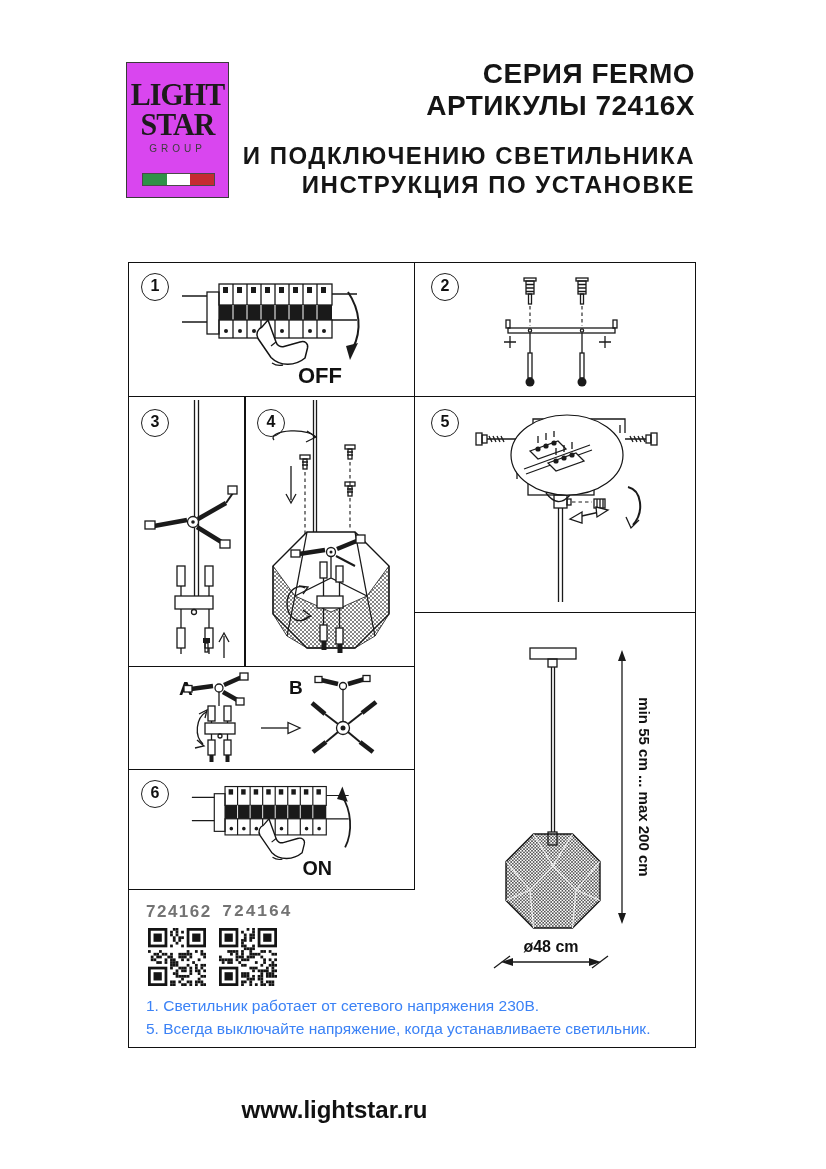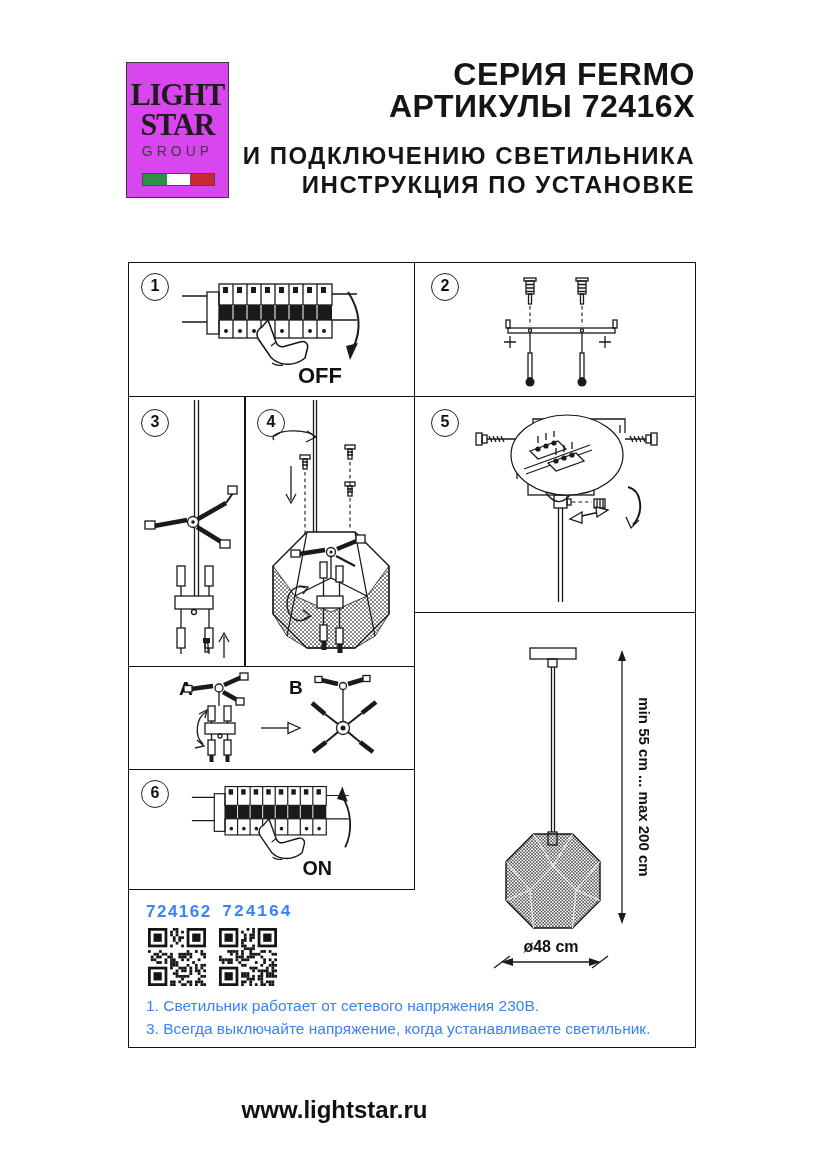--- a/index.html
+++ b/index.html
@@ -4,38 +4,38 @@
 <style>
   html,body{margin:0;padding:0;background:#fff;}
   .page{position:relative;width:826px;height:1169px;background:#ffffff;overflow:hidden;
         font-family:"Liberation Sans",sans-serif;color:#1a1a1a;}
   .abs{position:absolute;}
   
   .logo-box{left:126px;top:62px;width:101px;height:134px;border:1.5px solid #3a3a3a;background:#d946ef;}
   .logo-light,.logo-star{font-family:"Liberation Serif",serif;font-weight:bold;font-size:30px;
         letter-spacing:-1px;line-height:30px;text-align:center;color:#1d1b1c;transform:scaleY(1.08);}
   .logo-light{margin-top:16px;}
-  .logo-group{font-size:14px;letter-spacing:4px;text-align:center;color:#3c3c3c;margin-top:4px;}
+  .logo-group{font-size:10px;letter-spacing:4px;text-align:center;color:#3c3c3c;margin-top:4px;}
   .logo-flag{position:absolute;left:15px;bottom:11px;width:71px;height:11px;border:1px solid #4a4a4a;display:flex;}
   .logo-flag div{height:100%;}
   .fl-g{width:34%;background:#2f9147;}
   .fl-w{width:32%;background:#ffffff;}
   .fl-r{width:34%;background:#c52b32;}
   
   .hdr{right:131px;text-align:right;font-weight:bold;color:#151515;}
-  .hdr-top{top:58px;font-size:32px;line-height:32px;letter-spacing:.5px;}
+  .hdr-top{top:58px;font-size:28px;line-height:32px;letter-spacing:.5px;}
   .hdr-title{top:141px;font-size:24px;line-height:29px;letter-spacing:1.5px;}
   
   .grid-box{left:128px;top:262px;width:566px;height:784px;border:1.6px solid #111;}
   .gl{background:#111;}
   
   .badge{width:26px;height:26px;border:1.7px solid #222;border-radius:50%;background:#fff;
          font-size:16px;font-weight:bold;text-align:center;line-height:24px;color:#111;}
   
-  .qr-label{font-size:17px;font-weight:bold;letter-spacing:1.5px;color:#3b82f6;}
+  .qr-label{font-size:17px;font-weight:bold;letter-spacing:1.5px;color:#737373;}
   .qr{width:58px;height:58px;}
   .notes{left:146px;top:995px;width:545px;font-size:15.5px;line-height:22.5px;color:#3b82f6;}
   .footer{left:0;width:669px;top:1096px;text-align:center;font-size:24px;font-weight:bold;color:#111;}
   
   .ln{stroke:#1a1a1a;stroke-width:1.3;fill:none;}
   .ln2{stroke:#1a1a1a;stroke-width:2;fill:none;}
   .thk{stroke:#1a1a1a;stroke-width:4.5;fill:none;stroke-linecap:butt;}
   .fil{fill:#1a1a1a;stroke:none;}
   .wht{fill:#ffffff;}
   .dsh{stroke:#1a1a1a;stroke-width:1.1;fill:none;stroke-dasharray:3.5 3;}
@@ -685,18 +685,18 @@
         </g>
         <g transform="translate(0,42)">
           <rect width="21" height="21" fill="#141414"></rect>
           <rect x="3" y="3" width="15" height="15" fill="#fff"></rect>
           <rect x="6" y="6" width="9" height="9" fill="#141414"></rect>
         </g>
       </svg></div>
 
   <div class="abs notes">
     <div>1. Светильник работает от сетевого напряжения 230В.</div>
-    <div>3. Всегда выключайте напряжение, когда устанавливаете светильник.</div>
+    <div>5. Всегда выключайте напряжение, когда устанавливаете светильник.</div>
   </div>
 
   <div class="abs footer">www.lightstar.ru</div>
 
 </div>
 
 </body></html>

